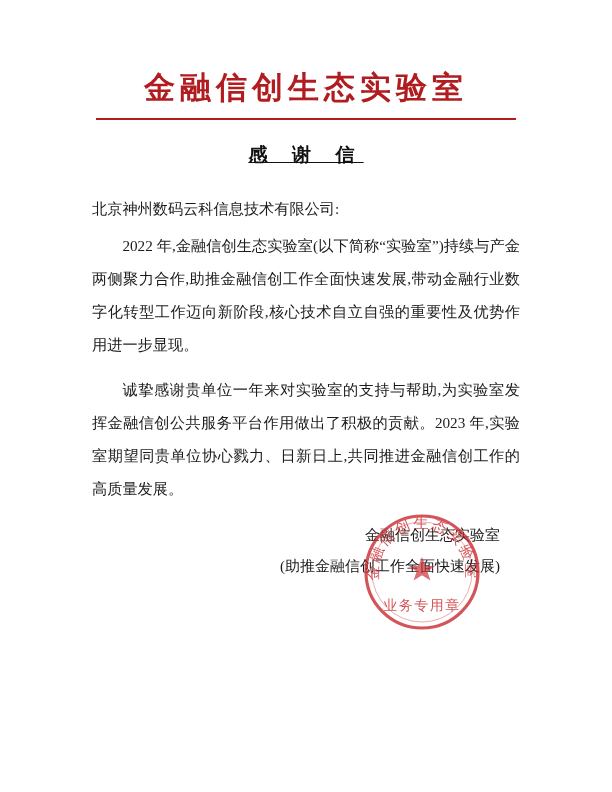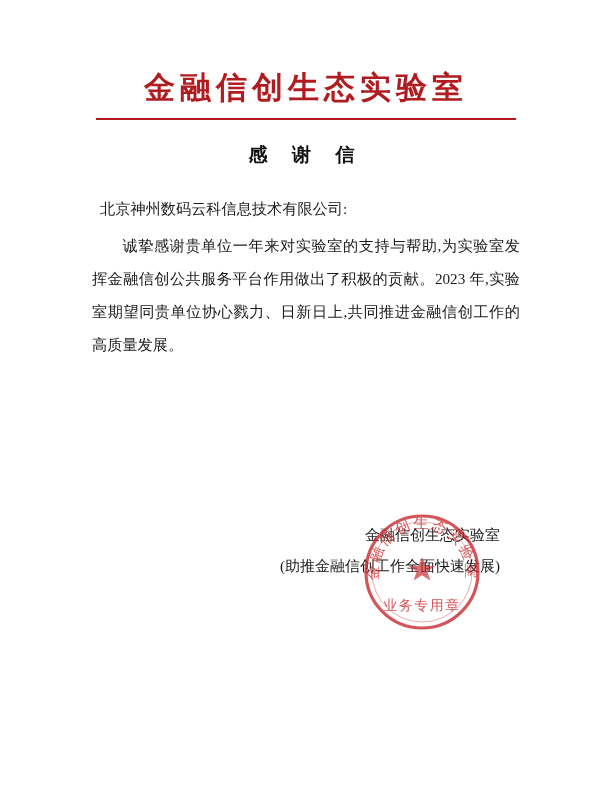--- a/index.html
+++ b/index.html
@@ -52,42 +52,43 @@
     position: absolute;
     left: 0;
     top: 142px;
     width: 612px;
     text-align: center;
     font-family: "DejaVu Sans", "Liberation Sans", sans-serif;
     font-size: 19px;
     font-weight: bold;
     letter-spacing: 9px;
     color: #111111;
+    text-decoration: underline;
   }
 
   
   .body-block {
     position: absolute;
     left: 92px;
     top: 192px;
     width: 428px;
     font-size: 15.2px;
     line-height: 33px;
     color: #1b1b1b;
     text-align: justify;
   }
   .salutation {
-    margin: 0 0 4px 8px;
+    margin: 0 0 4px 0;
   }
   .para {
     margin: 0;
     text-indent: 2em;
   }
   .para + .para {
-    margin-top: 4px;
+    margin-top: 12px;
   }
 
   
   .signature {
     position: absolute;
     right: 92px;
     top: 520px;
     width: 250px;
     text-align: right;
     font-size: 15px;
@@ -126,20 +127,21 @@
 
   <div class="letterhead">
     <div class="letterhead-title">金融信创生态实验室</div>
     <div class="letterhead-rule"></div>
   </div>
 
   <div class="doc-title">感 谢 信</div>
 
   <div class="body-block">
     <p class="salutation">北京神州数码云科信息技术有限公司:</p>
+    <p class="para">2022 年,金融信创生态实验室(以下简称“实验室”)持续与产金两侧聚力合作,助推金融信创工作全面快速发展,带动金融行业数字化转型工作迈向新阶段,核心技术自立自强的重要性及优势作用进一步显现。</p>
     <p class="para">诚挚感谢贵单位一年来对实验室的支持与帮助,为实验室发挥金融信创公共服务平台作用做出了积极的贡献。2023 年,实验室期望同贵单位协心戮力、日新日上,共同推进金融信创工作的高质量发展。</p>
   </div>
 
   <div class="signature">
     <div class="sig-line">金融信创生态实验室</div>
     <div class="sig-line">(助推金融信创工作全面快速发展)</div>
   </div>
 
   <div class="seal">
     <svg width="128" height="128" viewBox="0 0 128 128" aria-hidden="true">

